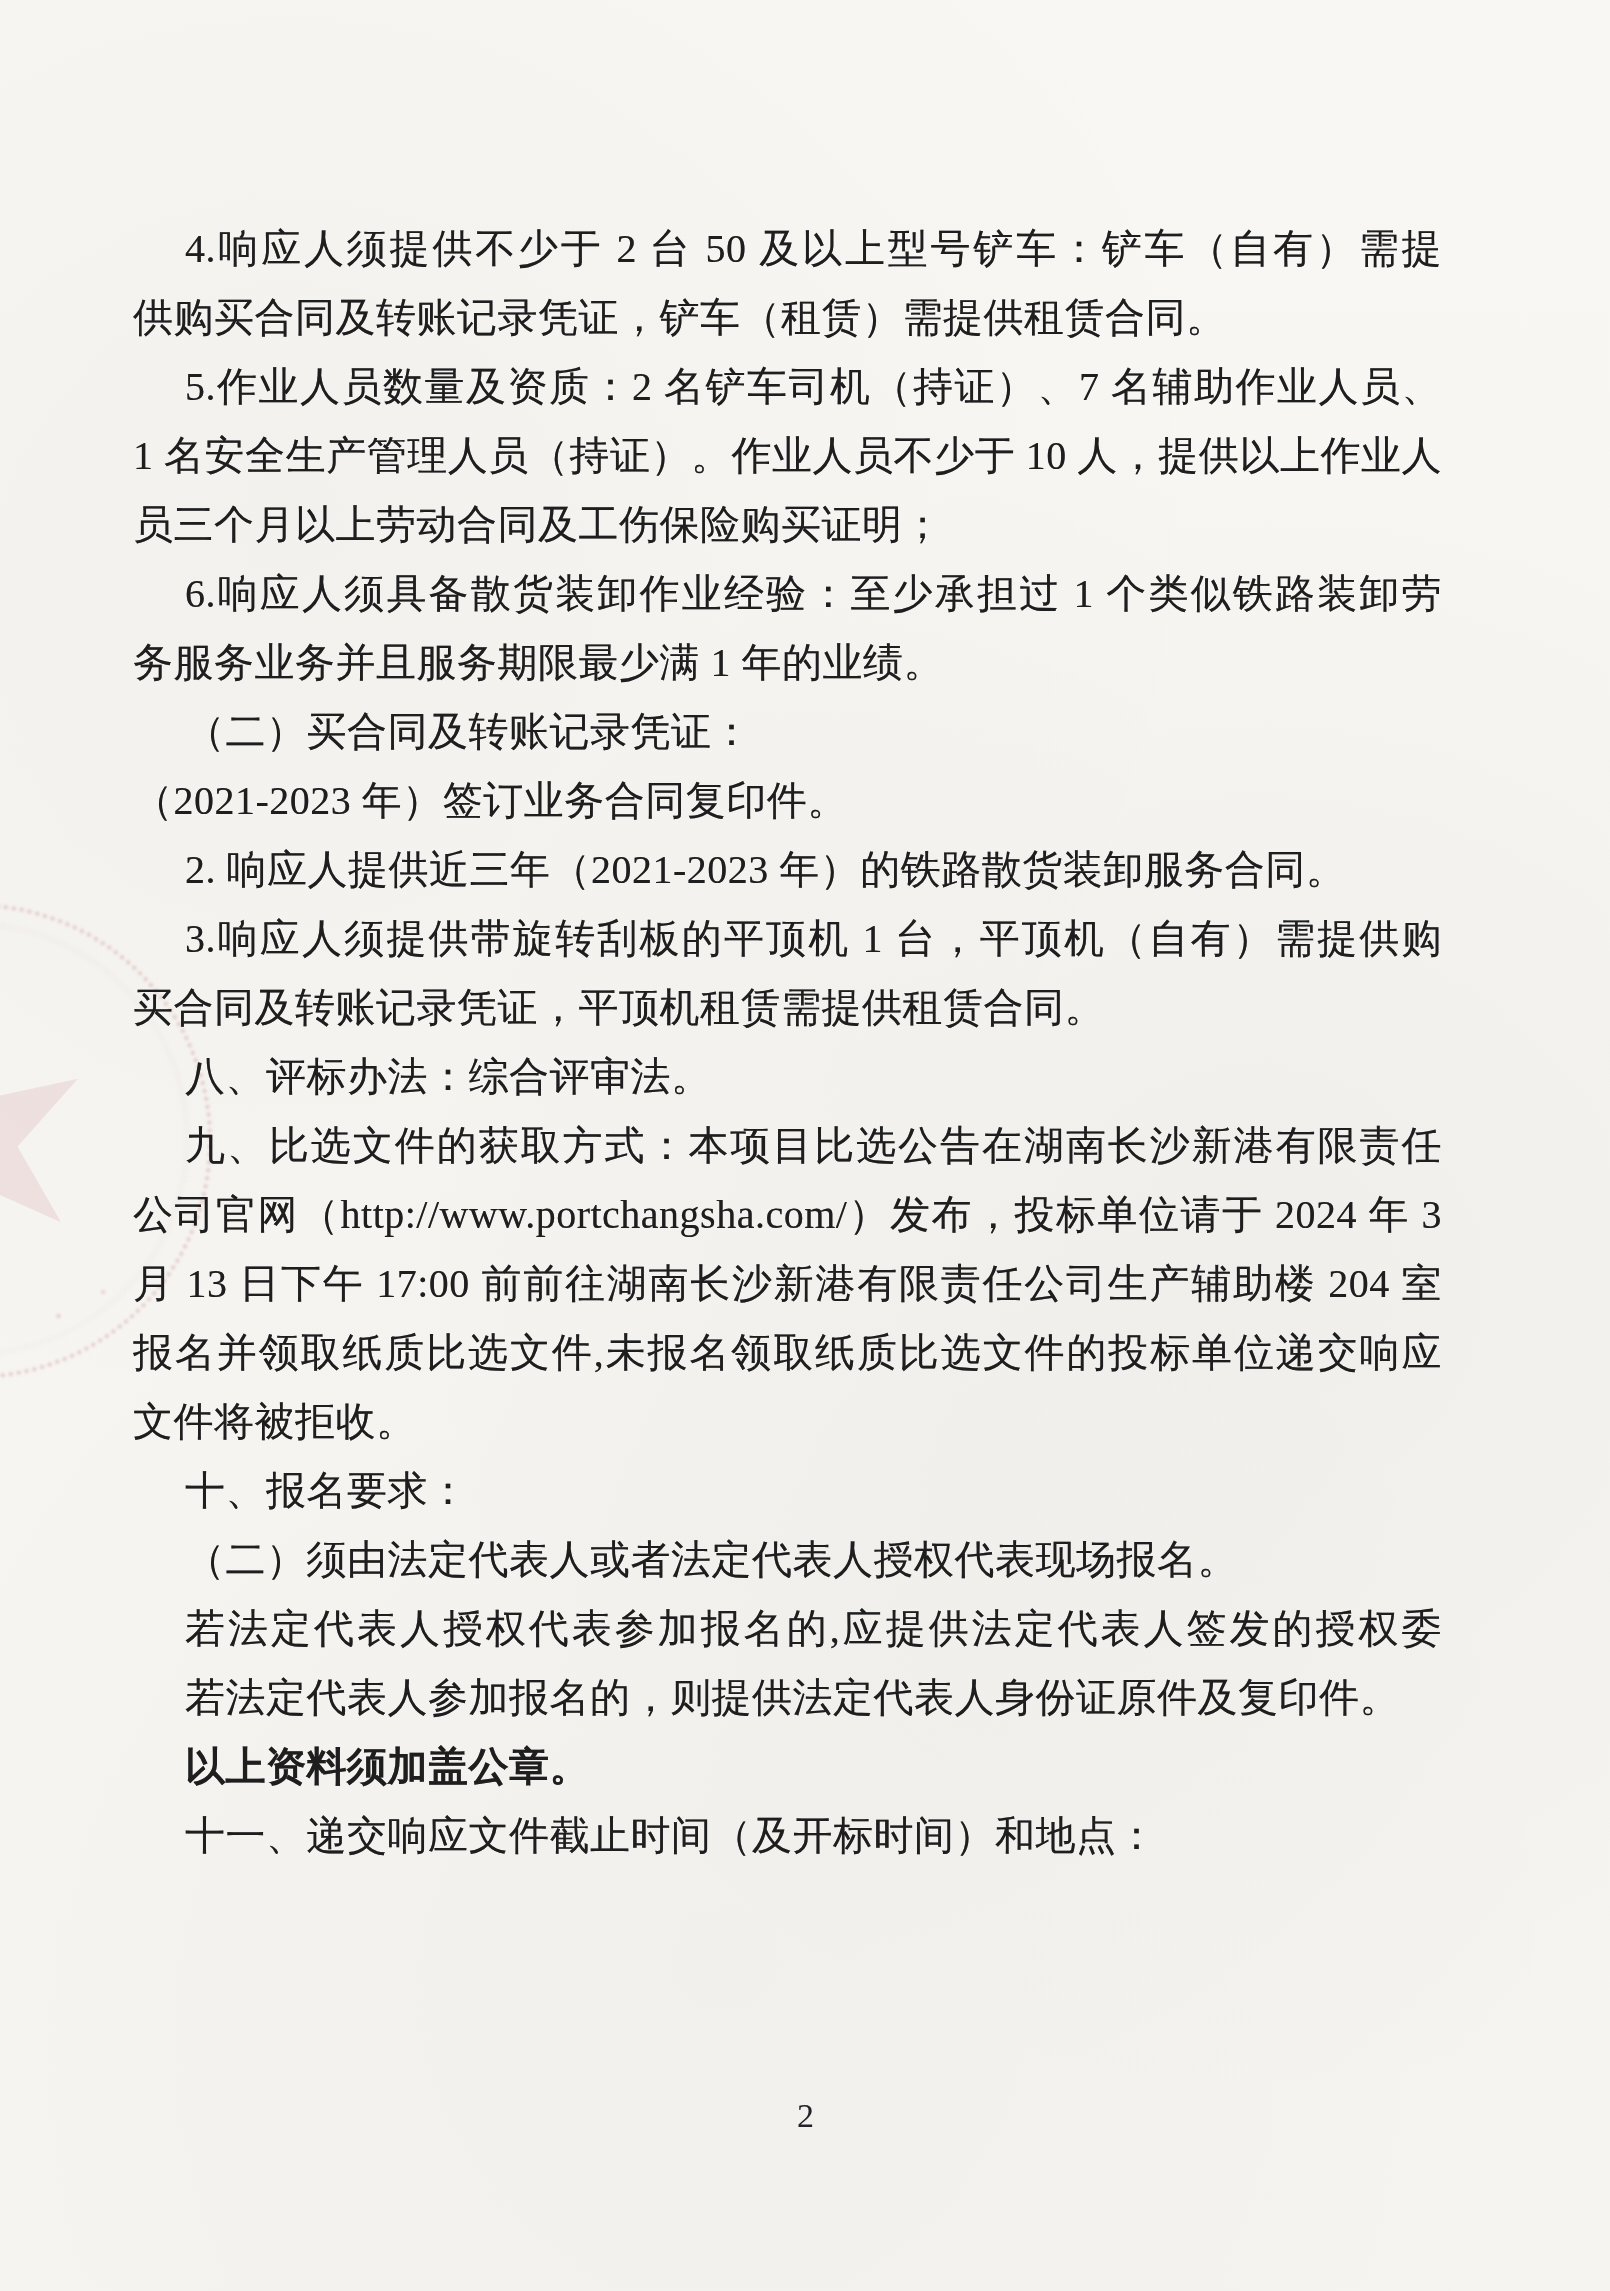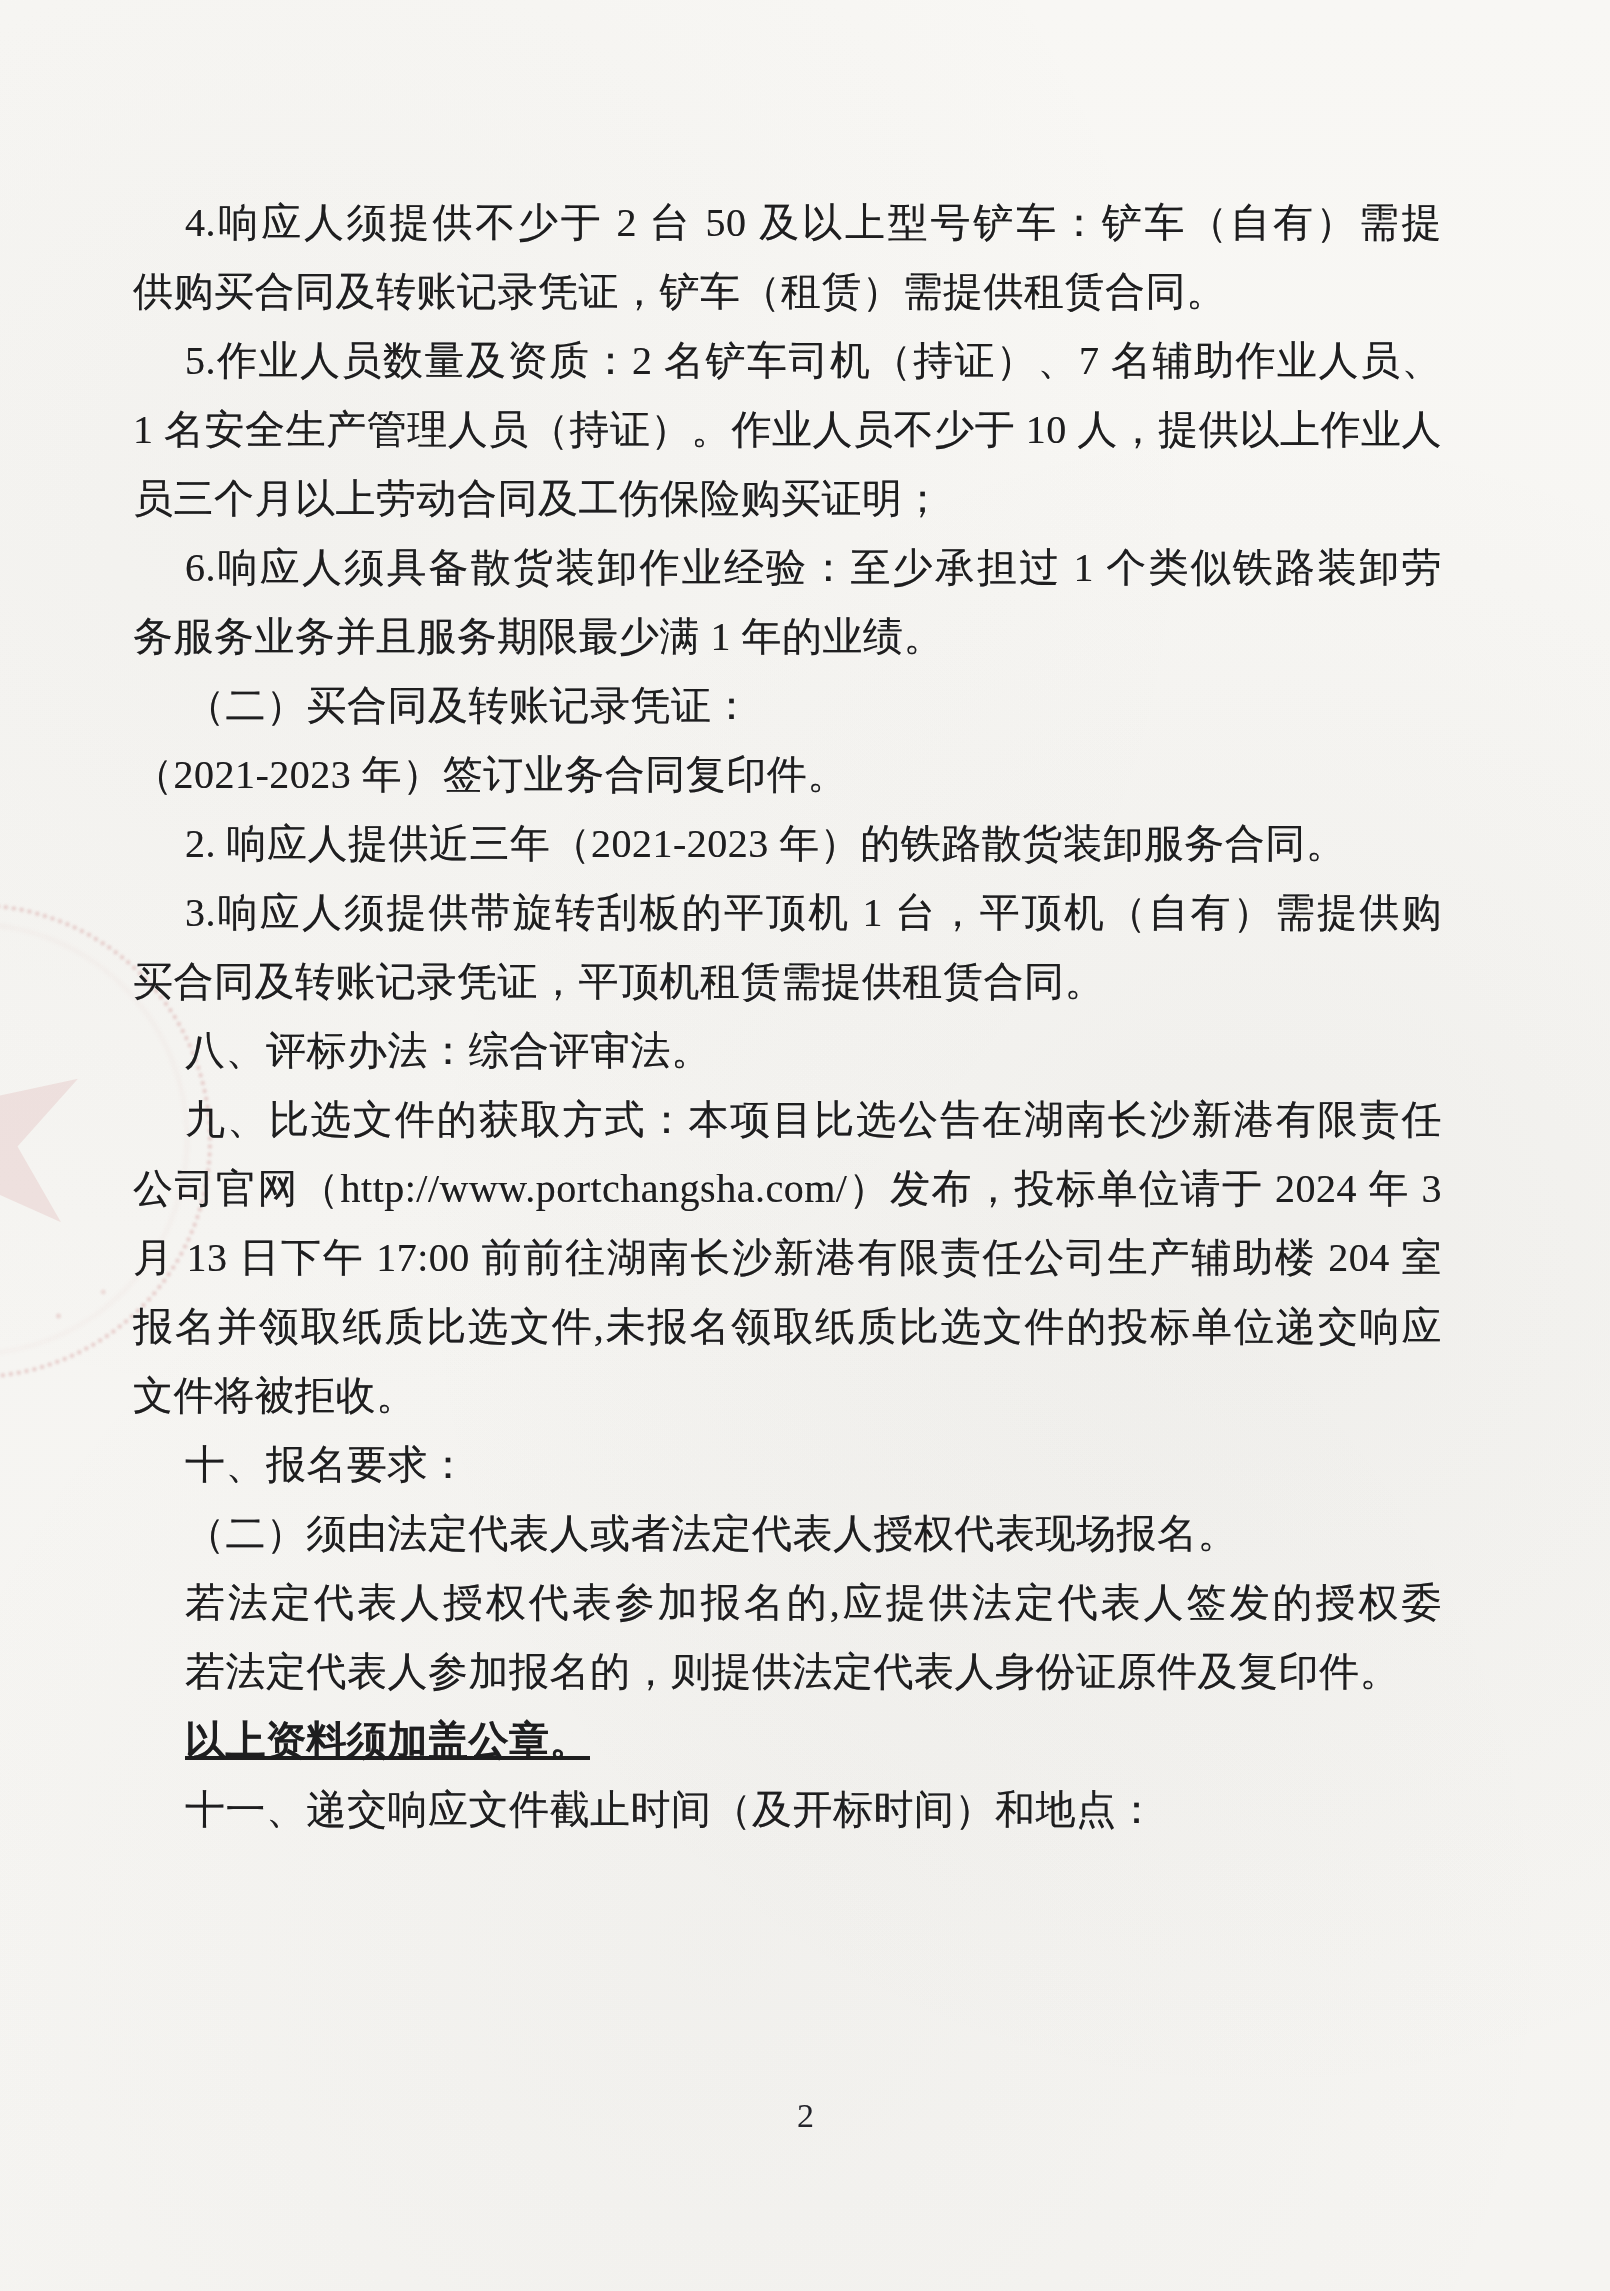--- a/index.html
+++ b/index.html
@@ -17,40 +17,40 @@
       radial-gradient(circle at 18% 22%, rgba(120,120,115,0.04), transparent 42%),
       radial-gradient(circle at 78% 55%, rgba(120,120,115,0.05), transparent 48%),
       radial-gradient(circle at 45% 85%, rgba(120,120,115,0.035), transparent 40%),
       linear-gradient(180deg, #f8f7f4 0%, #f6f5f2 50%, #f5f4f1 100%);
     overflow: hidden;
     font-family: "Liberation Serif", "DejaVu Serif", serif;
   }
   .text-block {
     position: absolute;
     left: 133px;
-    top: 188px;
+    top: 214px;
     width: 1309px;
     color: #1e1e1f;
   }
   .line {
     height: 69px;
     line-height: 69px;
     font-size: 40px;
     letter-spacing: 0.5px;
     white-space: normal;
     overflow: hidden;
     text-shadow: 0 0 0.6px rgba(30,30,40,0.55);
   }
   .line.indent { padding-left: 52px; }
   .line.full {
     text-align: justify;
     text-align-last: justify;
     text-justify: inter-character;
   }
-  .line.bold { font-weight: 700; text-decoration: underline; }
+  .line.bold { font-weight: 700; }
   .page-number {
     position: absolute;
     top: 2097px;
     left: 0;
     width: 100%;
     text-align: center;
     font-size: 34px;
     color: #22232a;
   }
   

